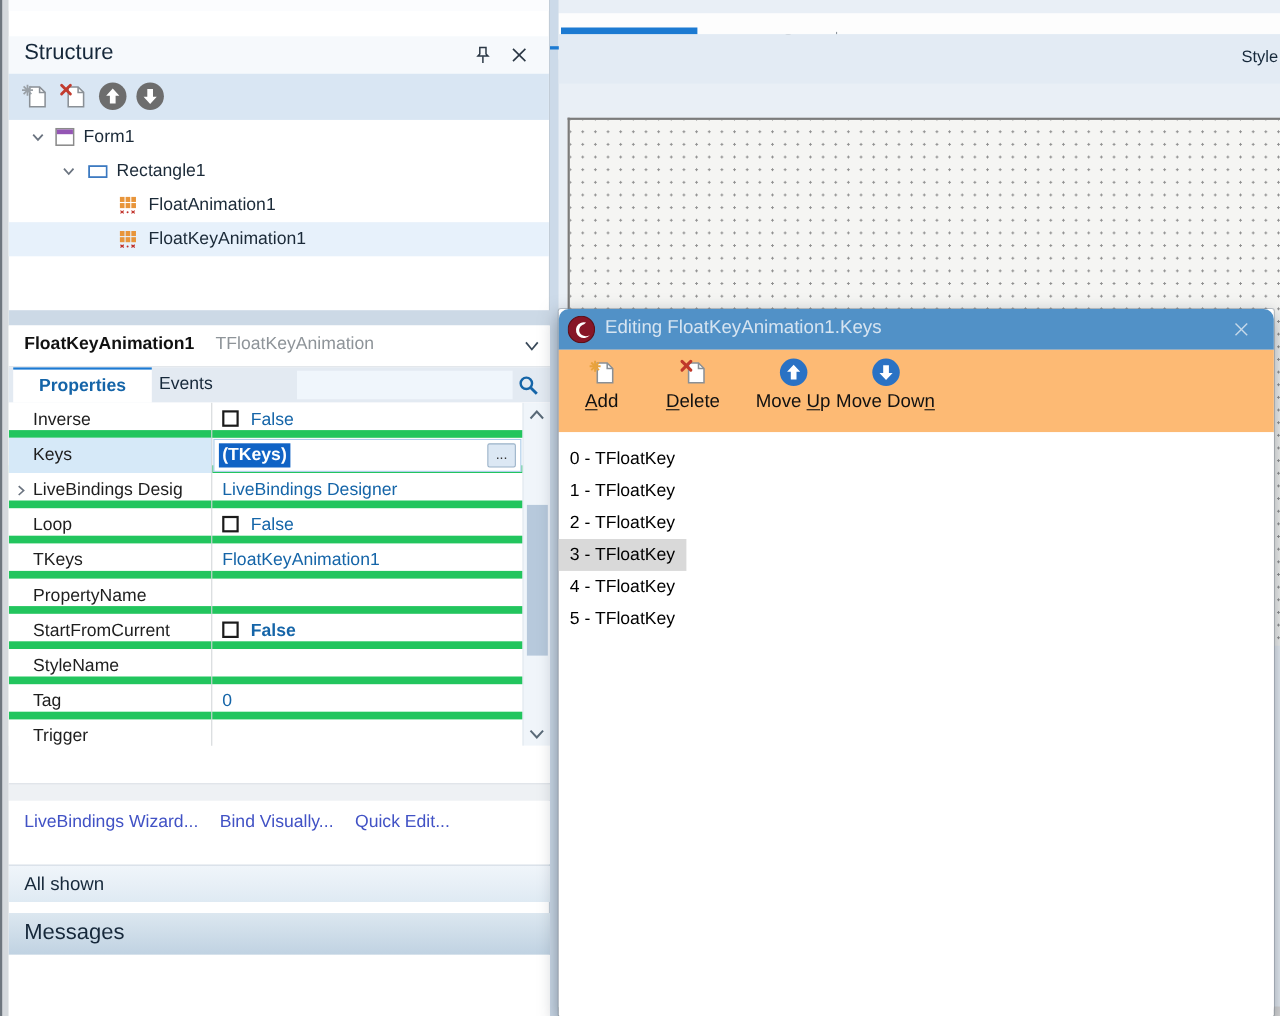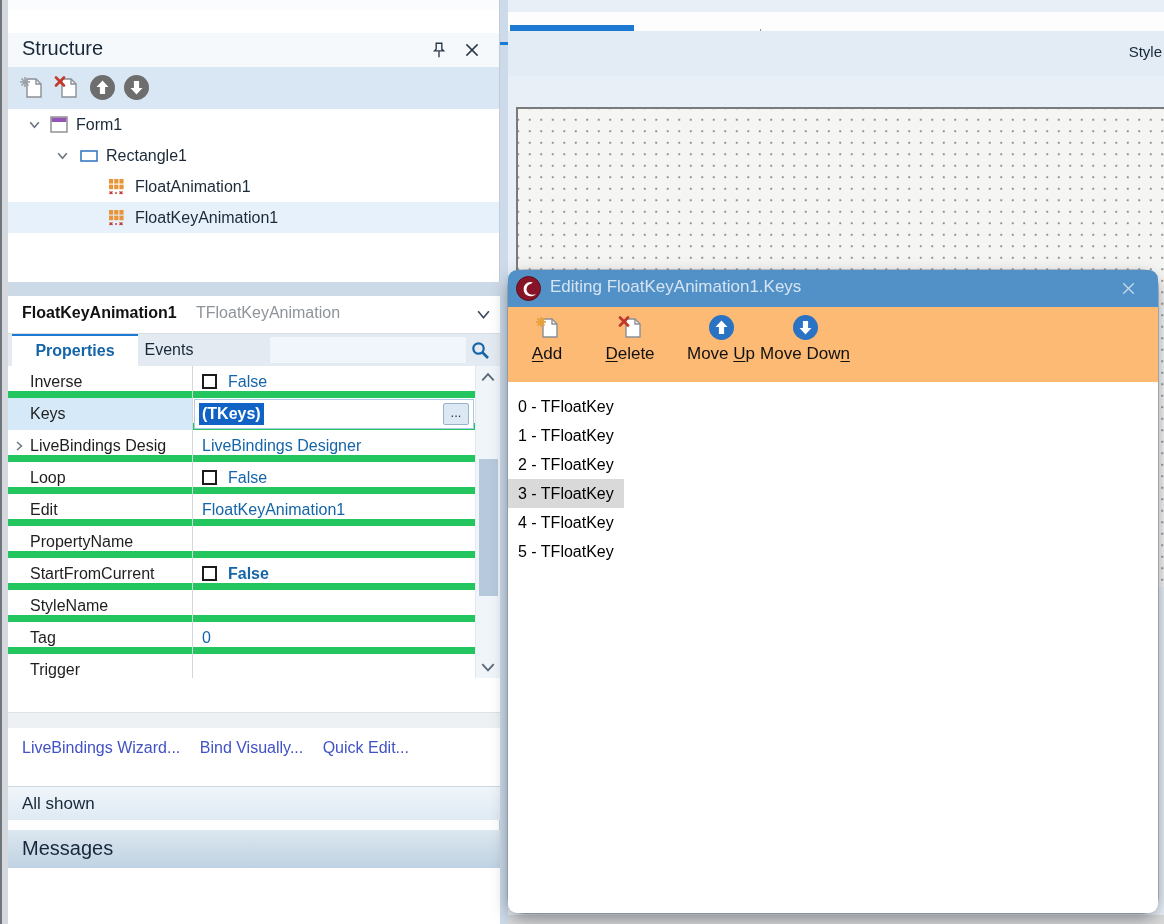--- a/index.html
+++ b/index.html
@@ -92,21 +92,21 @@
   #tab-underline { position:absolute; left:-8px; top:42px; width:664px; height:3px; background:#1c7ad2; }
   #designer-toolbar { position:absolute; left:0; top:31px; width:656px; height:45px; background:#e3ebf4; }
   #style-label { position:absolute; right:2px; top:12px; font-size:15px; color:#16283a; white-space:nowrap; }
   #form-canvas { position:absolute; left:8px; top:107px; width:648px; height:480px; background:#f5f5f3;
     border-top:2px solid #7b7b7b; border-left:2px solid #7b7b7b;
     background-image:radial-gradient(#909090 1px, transparent 1.2px);
     background-size:11.5px 11.5px; background-position:6px 5px; }
   #bottom-gray { position:absolute; left:0; top:915px; width:656px; height:9px; background:#d9d9d9; }
 
   
-  #dialog { left:508px; top:270px; width:650px; height:643px; border-radius:17px; background:#fff;
+  #dialog { left:508px; top:281px; width:650px; height:643px; border-radius:2px; background:#fff;
     box-shadow:0 6px 16px rgba(50,60,72,.5), 0 0 0 1px rgba(130,142,152,.45); z-index:10; }
   #dlg-titlebar { position:absolute; left:0; top:0; width:650px; height:37px; background:#5191c7; border-radius:9px 9px 0 0; }
   #dlg-logo { position:absolute; left:8px; top:6px; width:25px; height:25px; }
   #dlg-title { position:absolute; left:42px; top:7px; font-size:17px; color:#d6e4f1; }
   #dlg-close { position:absolute; left:612px; top:10px; width:17px; height:17px; color:#c6d9ea; cursor:pointer; }
   #dlg-toolbar { position:absolute; left:0; top:37px; width:650px; height:75px; background:#fdba74;padding-left:17px; }
   .dlg-btn { position:absolute; top:7px; height:62px; text-align:center; cursor:pointer; }
   .dlg-btn svg { margin:0 auto; }
   .dlg-btn .lbl { display:block; margin-top:3px; font-size:17px; color:#111; }
   .accel { text-decoration:underline; text-underline-offset:2px; }
@@ -297,21 +297,21 @@
           </svg>
       </span>
       <span class="oi-label has-exp">LiveBindings Desig</span>
       <span class="oi-value">LiveBindings Designer</span>
     </div>
     <div class="oi-row">
       <span class="oi-label">Loop</span>
       <span class="oi-value"><span class="cbx"></span><span>False</span></span>
     </div>
     <div class="oi-row">
-      <span class="oi-label">Edit</span>
+      <span class="oi-label">TKeys</span>
       <span class="oi-value">FloatKeyAnimation1</span>
     </div>
     <div class="oi-row">
       <span class="oi-label">PropertyName</span>
       <span class="oi-value"></span>
     </div>
     <div class="oi-row">
       <span class="oi-label">StartFromCurrent</span>
       <span class="oi-value"><span class="cbx"></span><span class="bold">False</span></span>
     </div>

